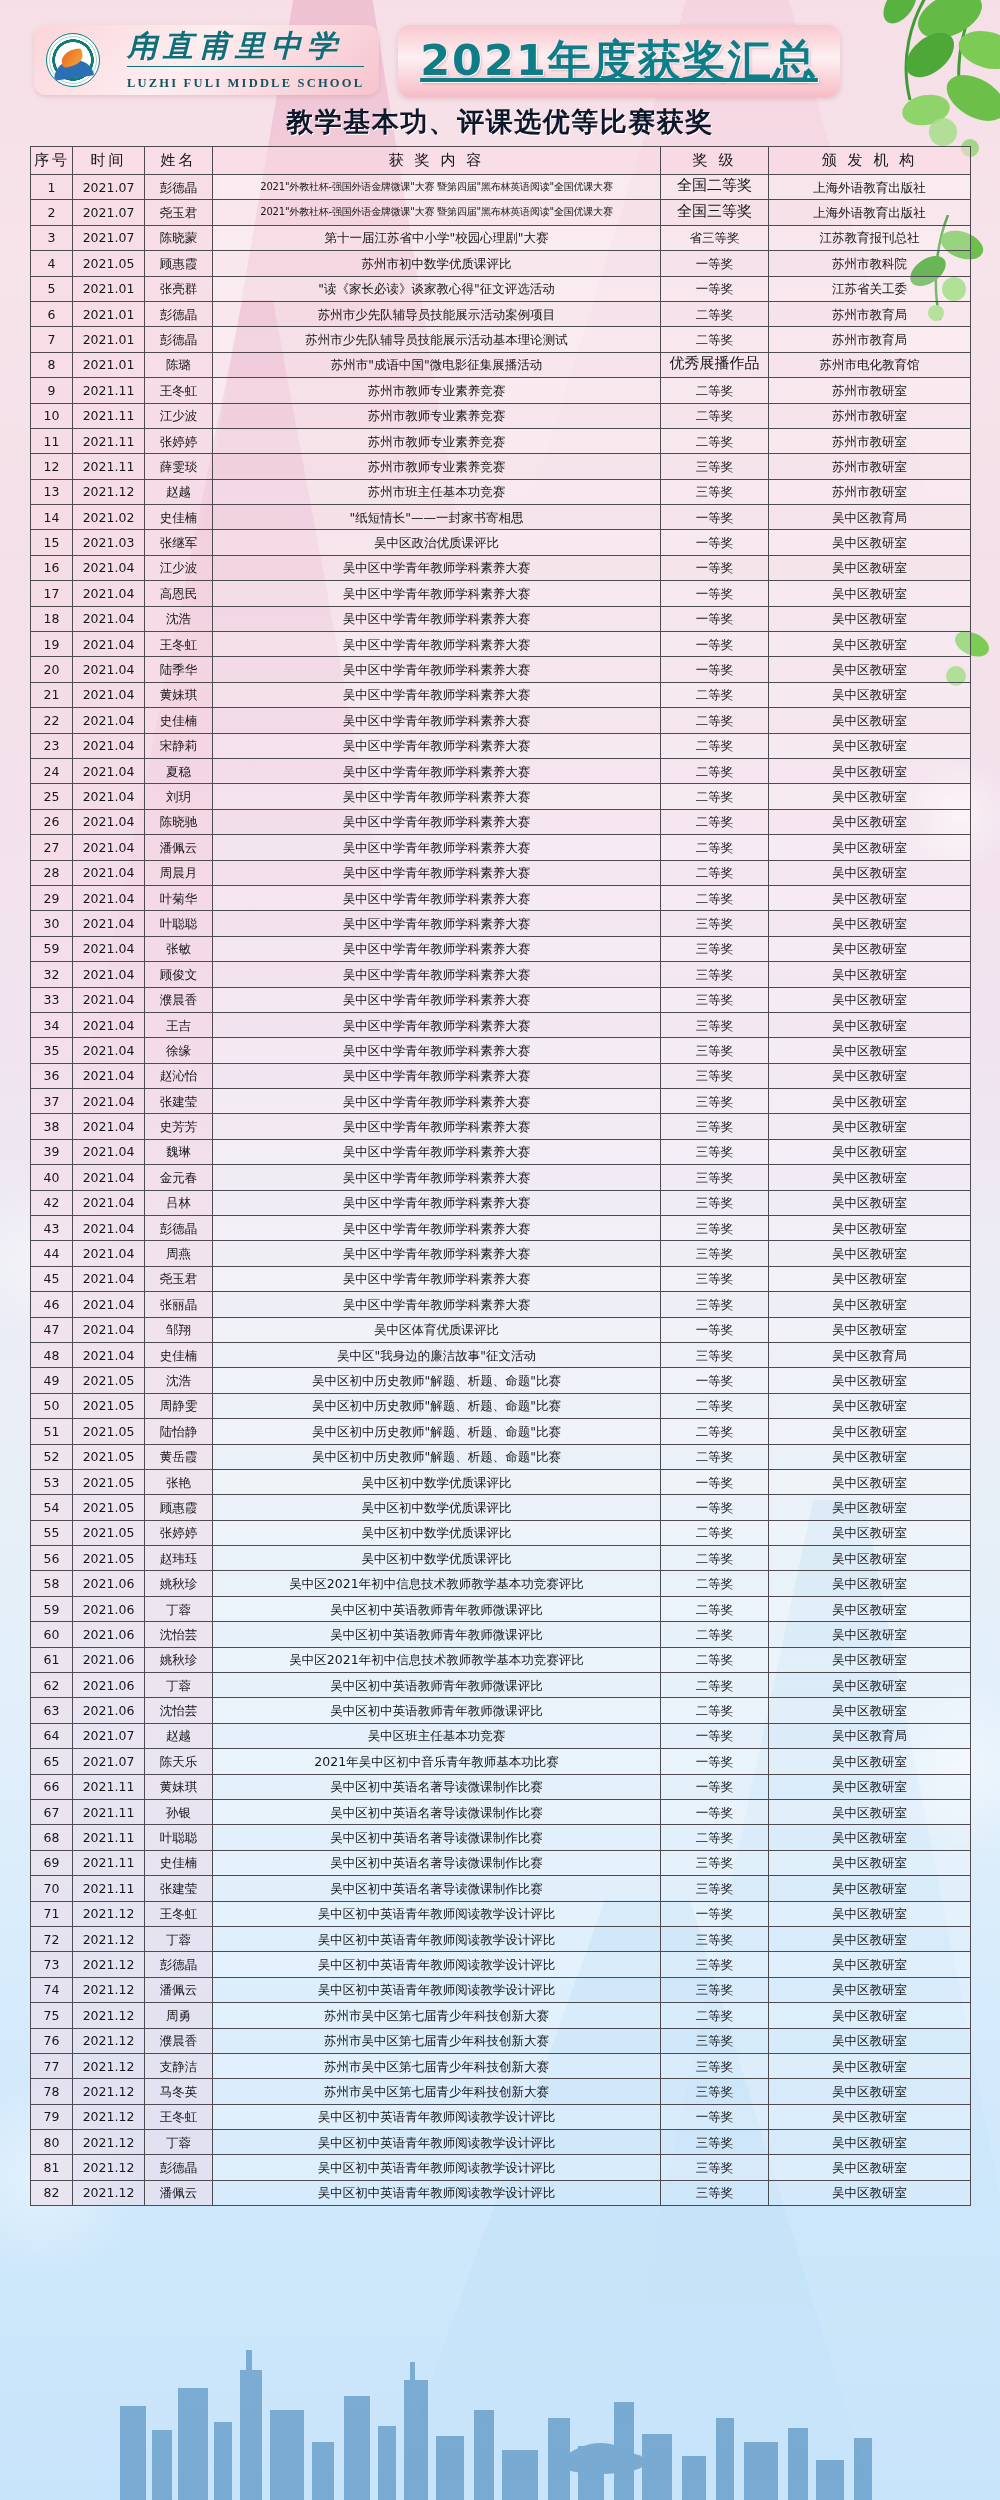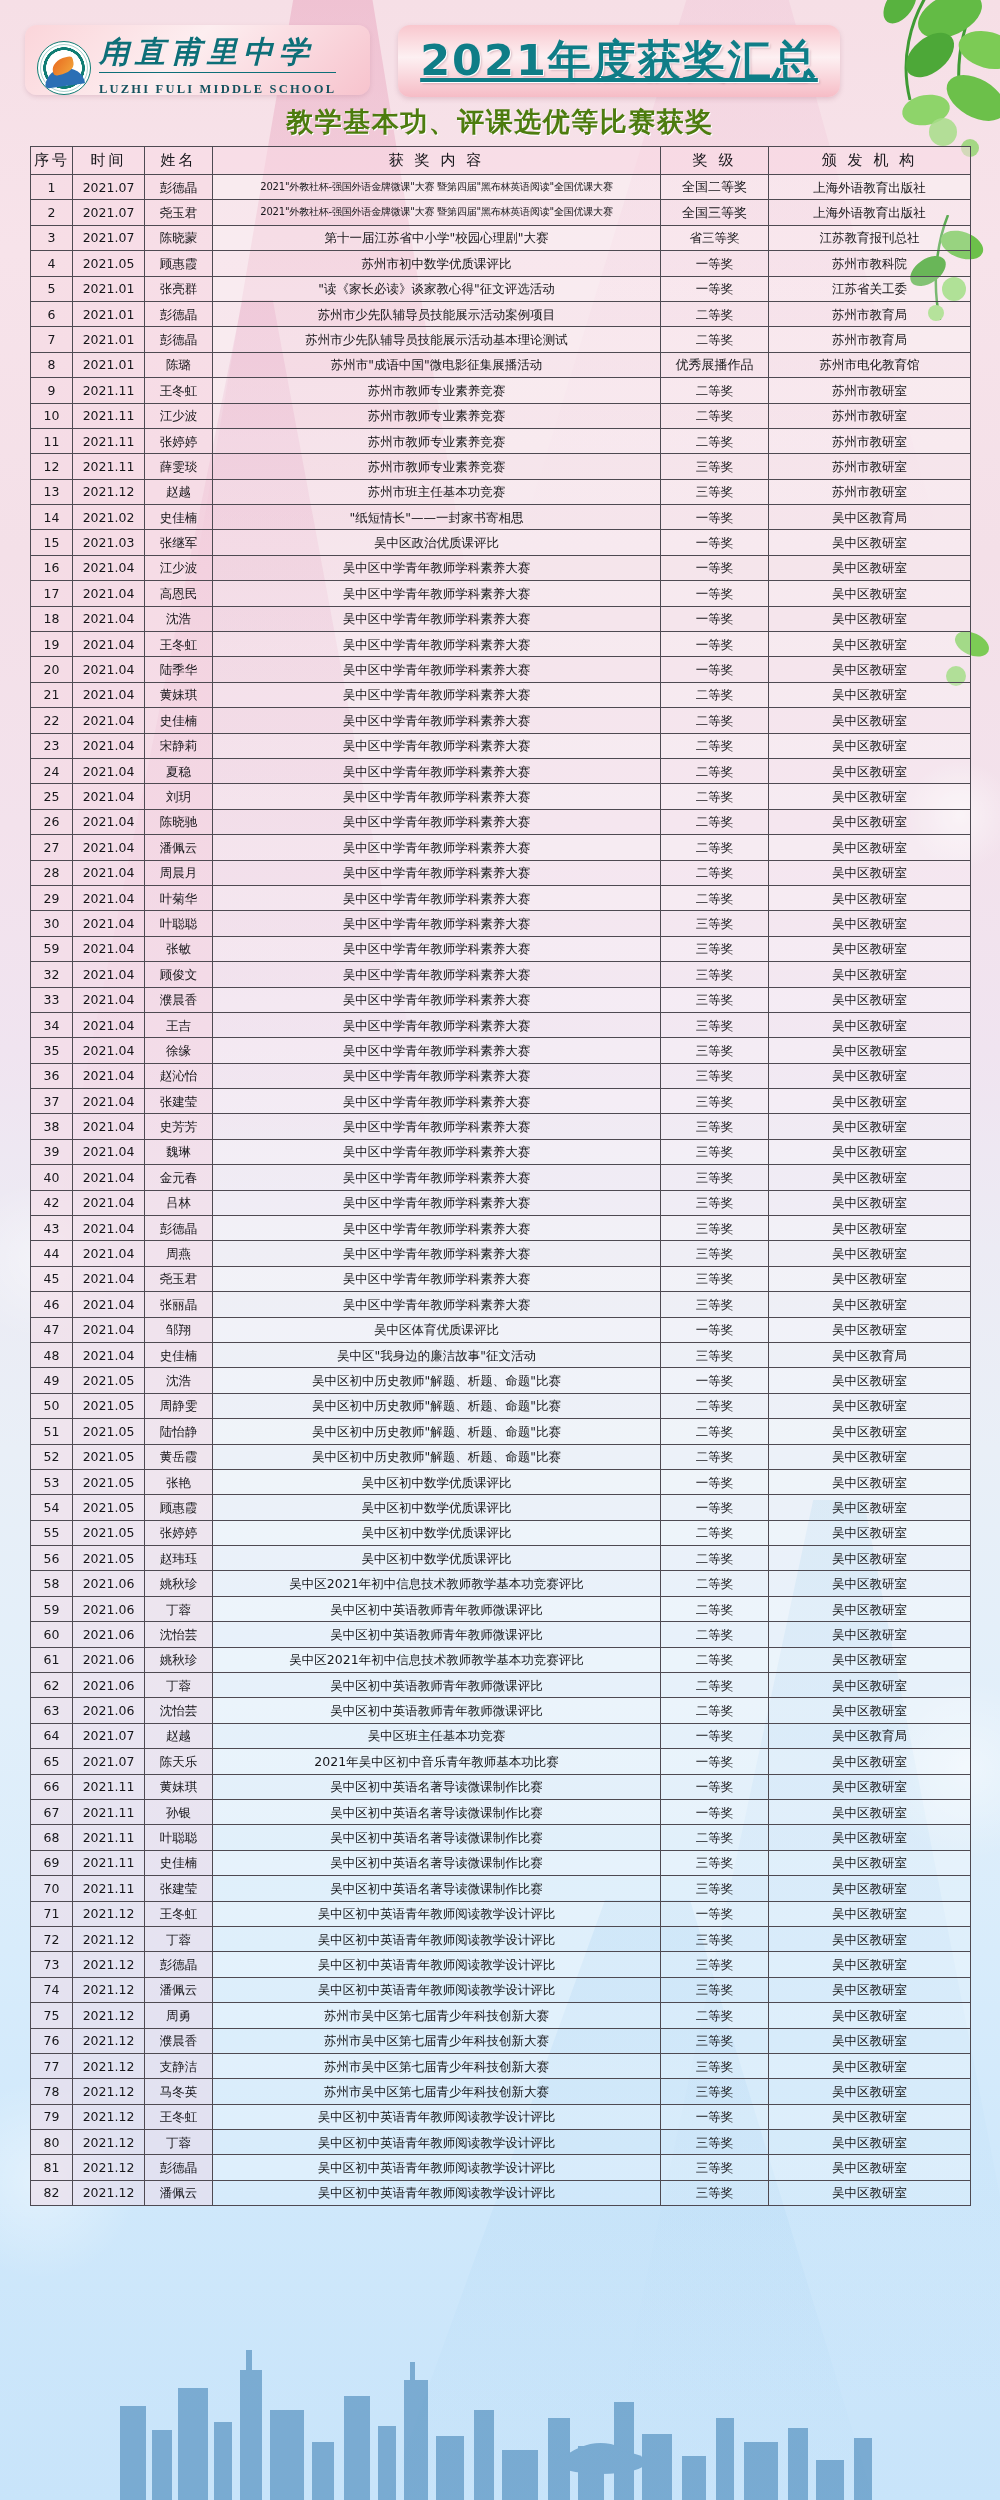--- a/index.html
+++ b/index.html
@@ -36,25 +36,25 @@
   .bg-dot{position:absolute;border-radius:50%;}
   
   .city{position:absolute;left:0;bottom:0;width:1000px;height:190px;opacity:.85;}
 
   
   #page{position:relative;z-index:3;width:1000px;height:2500px;}
 
   
   .header{position:relative;height:130px;}
   .logo-box{
-    position:absolute;left:25px;top:25px;width:345px;height:70px;
+    position:absolute;left:34px;top:25px;width:345px;height:70px;
     border-radius:12px;
     background:linear-gradient(135deg,#fbd5da 0%,#fdeef0 45%,#f7c3cd 100%);
     box-shadow:0 2px 4px rgba(180,120,140,.25);
-    display:flex;align-items:flex-end;gap:8px;padding:0 12px;box-sizing:border-box;
+    display:flex;align-items:center;gap:27px;padding:0 12px;box-sizing:border-box;
   }
   .school-seal{
     width:52px;height:52px;border-radius:50%;flex:0 0 52px;
     background:radial-gradient(circle at 50% 50%,#ffffff 48%,#0f7d74 49%,#0f7d74 56%,#ffffff 57%);
     position:relative;overflow:hidden;border:1px solid #0f7d74;
   }
   .seal-wave{position:absolute;left:6px;bottom:8px;width:40px;height:18px;
     background:#2b6fb5;border-radius:50% 50% 0 0 / 100% 100% 0 0;transform:rotate(-8deg);}
   .seal-bird{position:absolute;left:14px;top:16px;width:22px;height:16px;
     background:linear-gradient(135deg,#e8671f,#f2a83c);
@@ -83,21 +83,21 @@
     font-size:43px;font-weight:bold;color:#0f7d87;letter-spacing:2px;
     text-shadow:1px 1px 0 #ffffff, 2px 2px 2px rgba(120,60,80,.25);
     white-space:nowrap;
     text-decoration:underline;
   }
   .subtitle{
     position:absolute;left:0;top:104px;width:1000px;text-align:center;
   }
   .subtitle span{
     font-family:"DejaVu Sans","Liberation Sans",sans-serif;
-    font-size:27px;font-weight:bold;color:#4d7c0f;letter-spacing:1.5px;
+    font-size:27px;font-weight:bold;color:#0f172a;letter-spacing:1.5px;
     text-shadow:1px 1px 0 #ffffff;
   }
 
   
   .table-wrap{position:relative;margin:16px auto;width:940px;}
   table.awards{
     width:940px;border-collapse:collapse;table-layout:fixed;
     font-family:"DejaVu Sans","Liberation Sans",sans-serif;
   }
   table.awards th,table.awards td{
@@ -121,21 +121,21 @@
   col.c-name{width:68px;}
   col.c-content{width:448px;}
   col.c-level{width:108px;}
   col.c-org{width:202px;}
   td.idx{background:rgba(247,214,226,.45);}
   td.time{background:rgba(247,214,226,.38);}
   td.name{background:rgba(247,214,226,.42);}
   td.content,td.level,td.org{background:rgba(255,255,255,.30);}
   tr.r-even td.content,tr.r-even td.level,tr.r-even td.org{background:rgba(255,255,255,.16);}
   td.content.small{font-size:10px;letter-spacing:-.2px;}
-  td.level.small{font-size:13px;}
+  td.level.small{font-size:15px;font-family:Liberation Mono, monospace;}
 </style>
 </head>
 <body>
 
 <div id="bg">
   <div class="bg-grad"></div>
   <div class="bg-wedge w1"></div>
   <div class="bg-wedge w2"></div>
   <div class="bg-wedge w3"></div>
   <div class="bg-wedge w4"></div>

